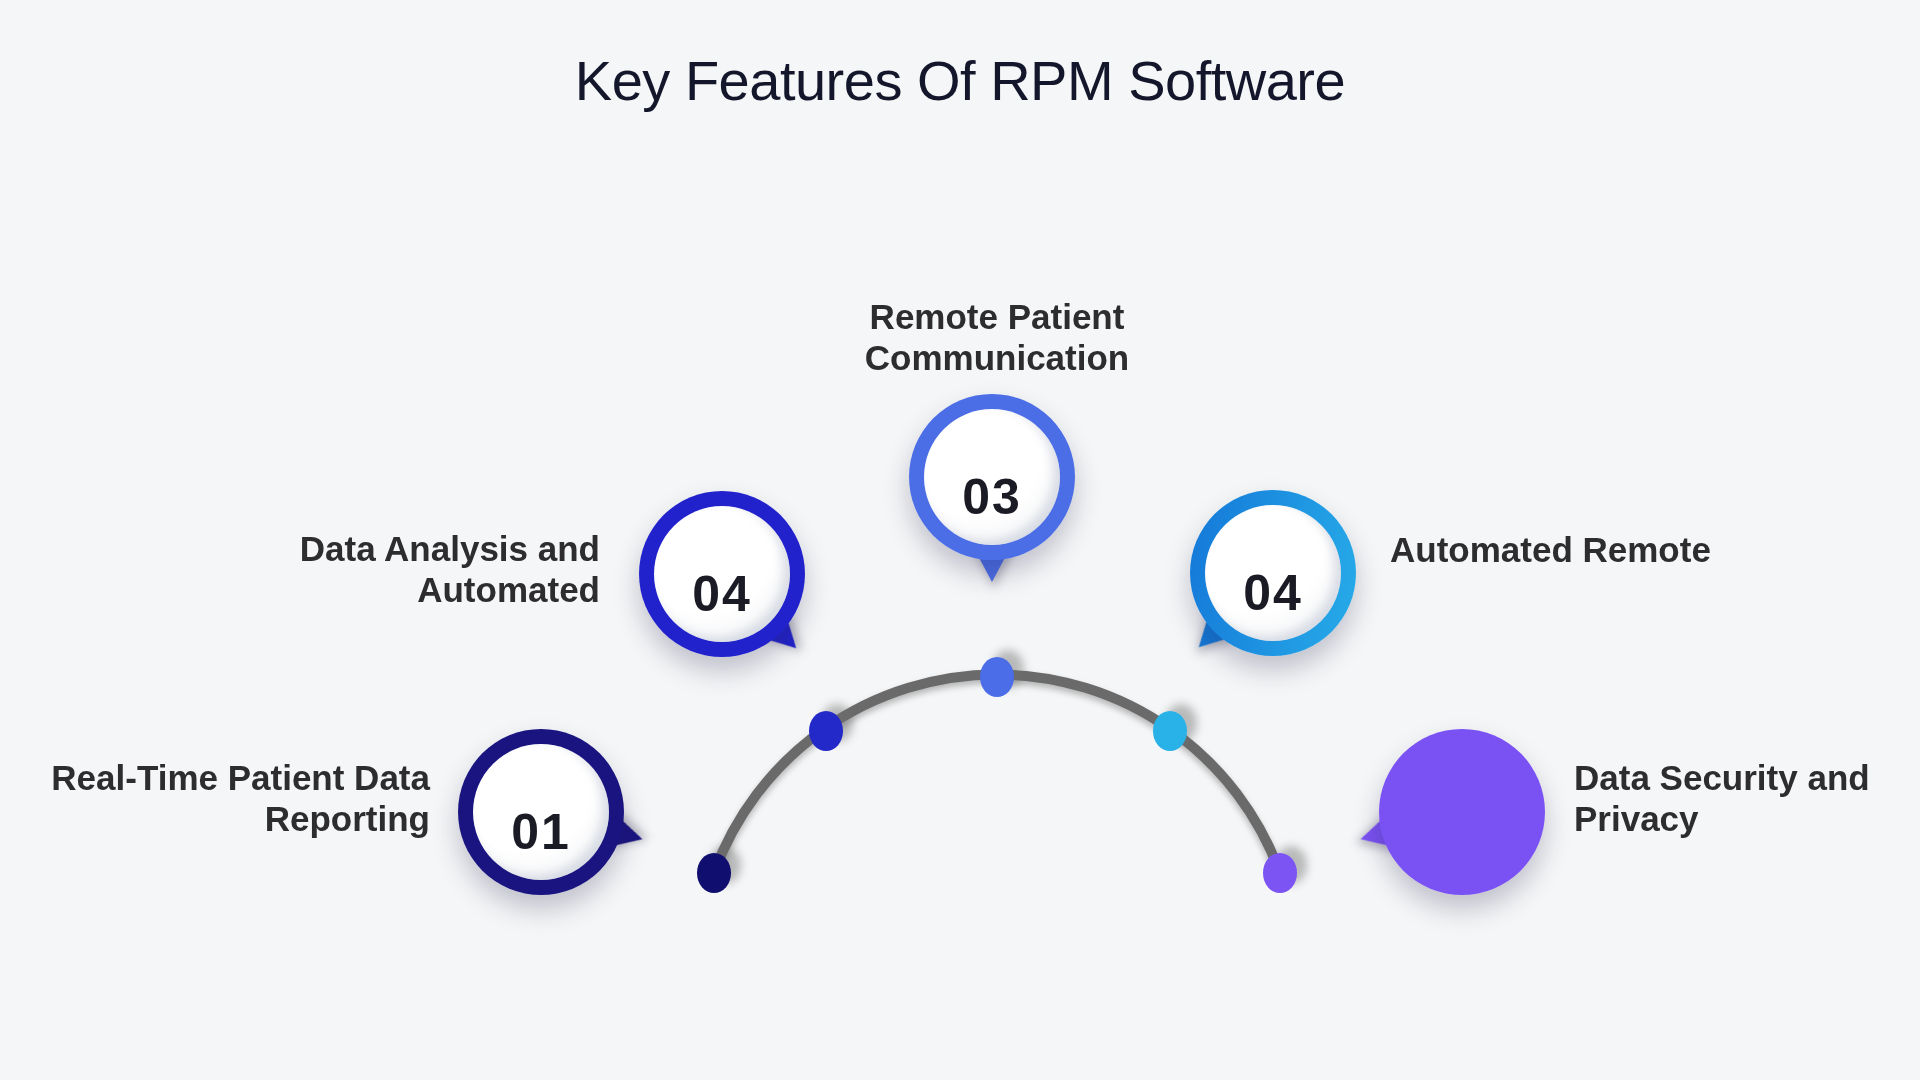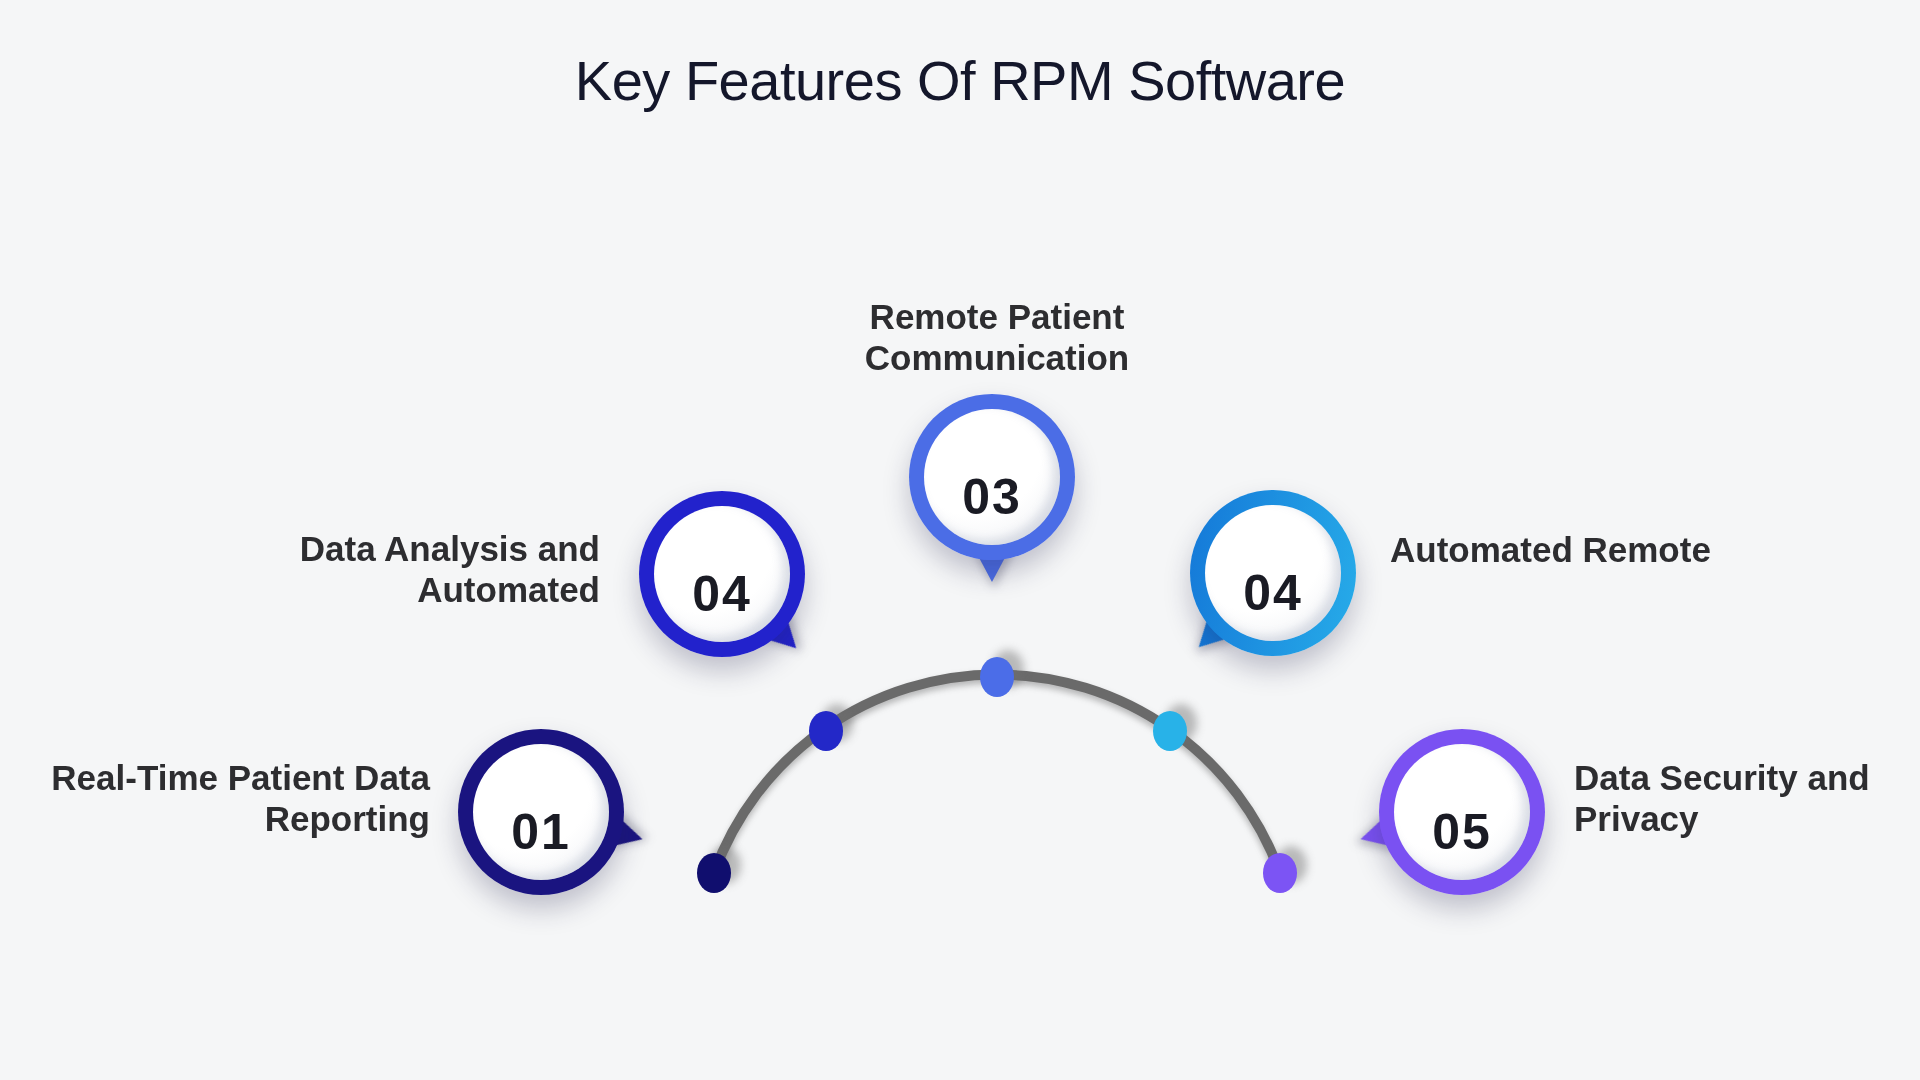--- a/index.html
+++ b/index.html
@@ -146,23 +146,20 @@
     <div class="inner">
       <span class="num">04</span>
     </div>
   </div>
 
   <div class="bubble f5" style="--accent: #7a51f2;">
     <div class="tailwrap">
         <div class="tail"></div>
       </div>
     <div class="ring"></div>
-    <div class="inner">
-      <span class="num">05</span>
-    </div>
   </div>
 
   <div class="label l1 ta-r">
     <span>Real-Time Patient Data</span>
     <span>Reporting</span>
   </div>
   <div class="label l2 ta-r">
     <span>Data Analysis and</span>
     <span>Automated</span>
   </div>

